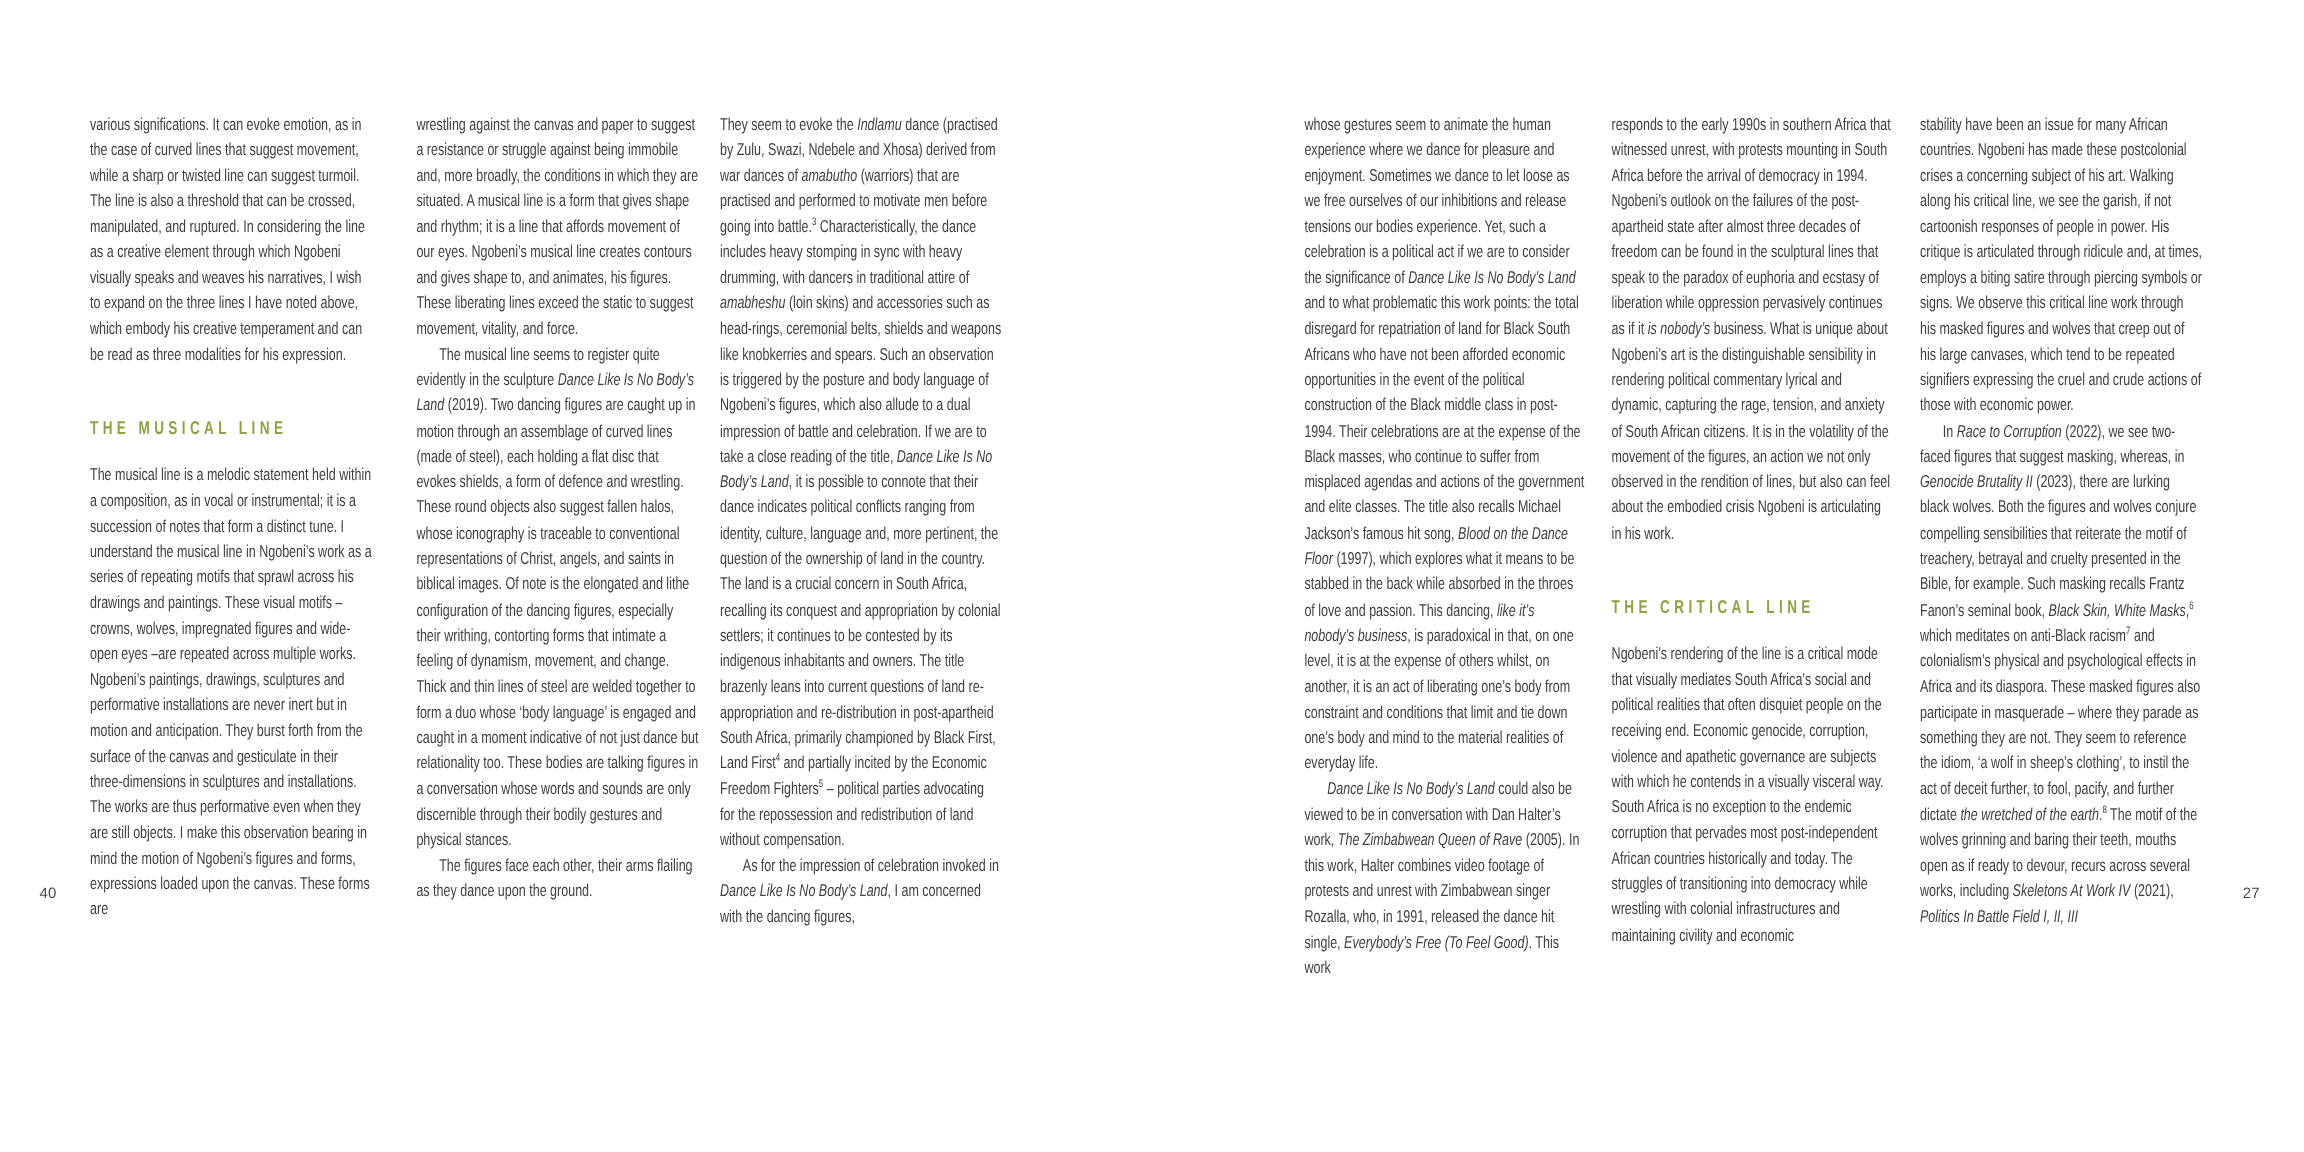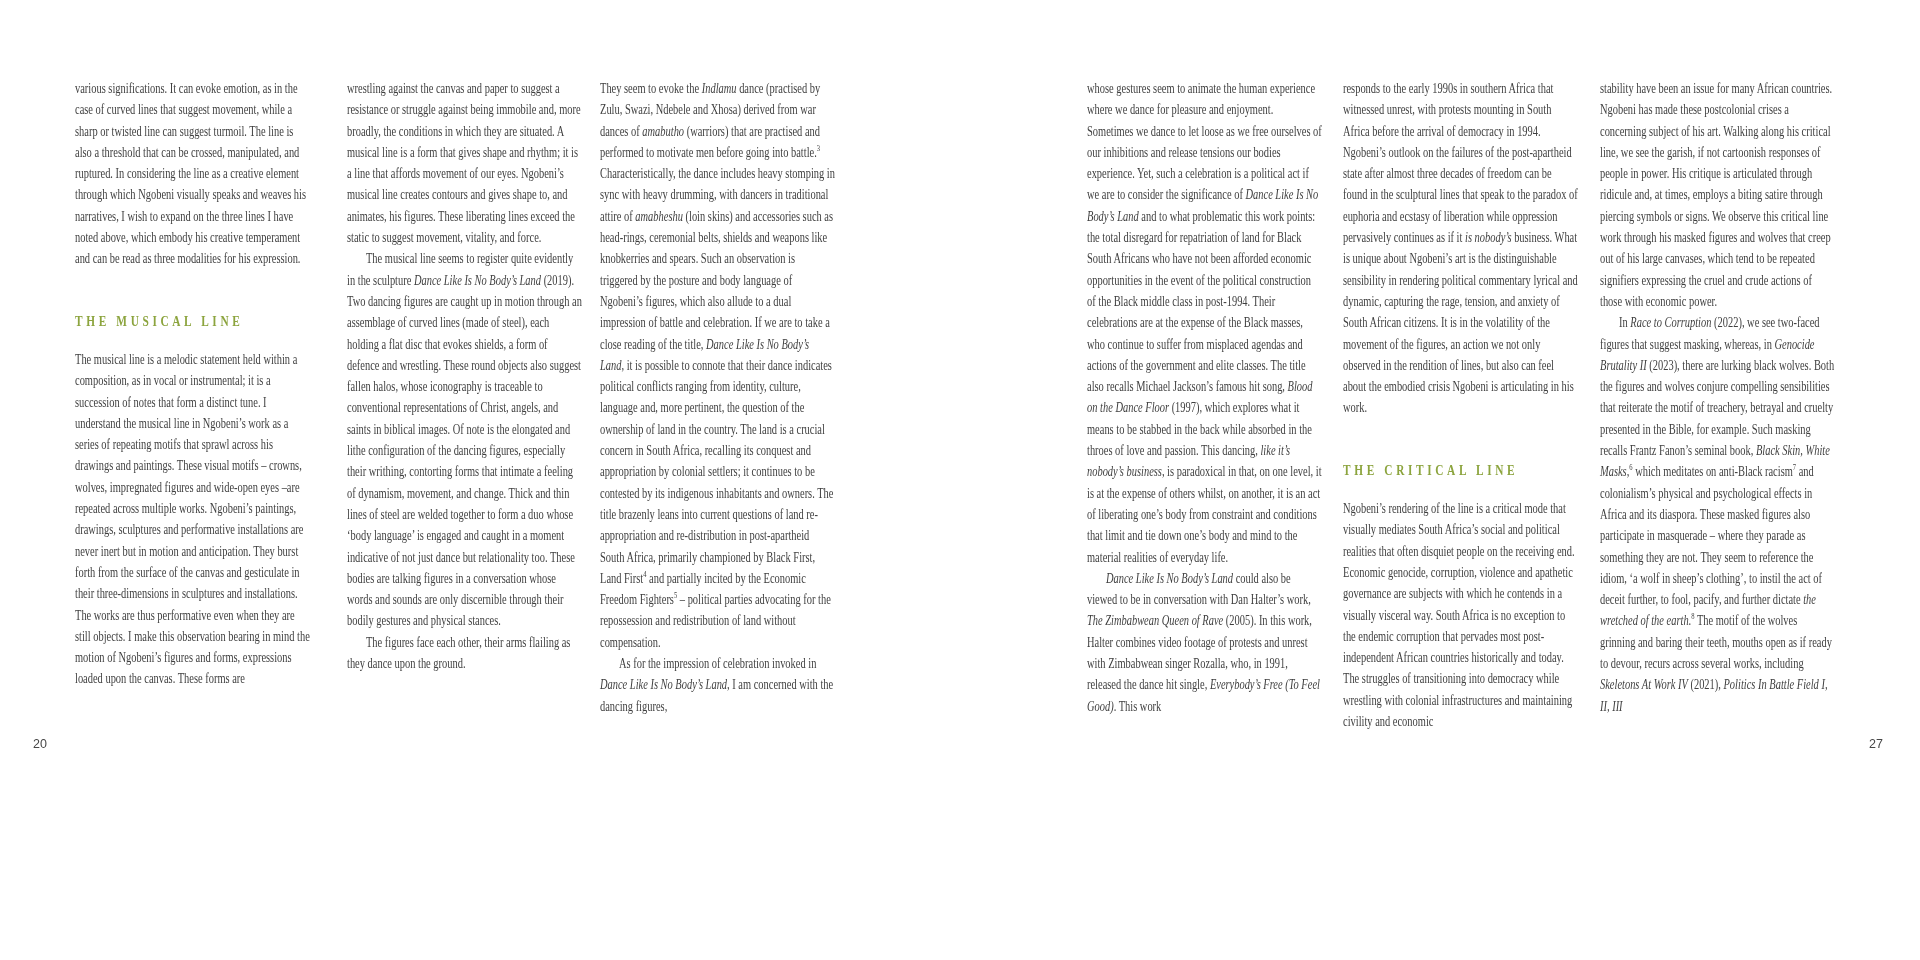--- a/index.html
+++ b/index.html
@@ -2,21 +2,21 @@
 <html style="--accent: #8ca43e; --text: #3f3f3f;"><head>
 <meta charset="utf-8">
 <style>
   html,body{margin:0;padding:0;}
   body{
     width:1920px;height:960px;position:relative;overflow:hidden;
     background:#ffffff;
     font-family:"Liberation Sans","DejaVu Sans",sans-serif;
   }
   .spread{position:absolute;inset:0;}
-  .column{position:absolute;top:78px;width:236px;height:660px;font-family:Liberation Serif, serif;}
+  .column{position:absolute;top:94px;width:236px;height:660px;}
   .col-inner{
     width:322px;
     transform:scaleX(0.73);
     transform-origin:0 0;
     font-size:14.3px;
     line-height:21.3px;
     color:var(--text,#3f3f3f);
     text-align:left;
   }
   .col-inner p{margin:0;}
@@ -76,16 +76,16 @@
         <p class="">Ngobeni’s rendering of the line is a critical mode that visually mediates South Africa’s social and political realities that often disquiet people on the receiving end. Economic genocide, corruption, violence and apathetic governance are subjects with which he contends in a visually visceral way. South Africa is no exception to the endemic corruption that pervades most post-independent African countries historically and today. The struggles of transitioning into democracy while wrestling with colonial infrastructures and maintaining civility and economic</p>
       </div>
     </div>
   <div class="column" style="left:1600px;">
       <div class="col-inner">
         <p class="">stability have been an issue for many African countries. Ngobeni has made these postcolonial crises a concerning subject of his art. Walking along his critical line, we see the garish, if not cartoonish responses of people in power. His critique is articulated through ridicule and, at times, employs a biting satire through piercing symbols or signs. We observe this critical line work through his masked figures and wolves that creep out of his large canvases, which tend to be repeated signifiers expressing the cruel and crude actions of those with economic power.</p>
         <p class="indent">In <em>Race to Corruption</em> (2022), we see two-faced figures that suggest masking, whereas, in <em>Genocide Brutality II</em> (2023), there are lurking black wolves. Both the figures and wolves conjure compelling sensibilities that reiterate the motif of treachery, betrayal and cruelty presented in the Bible, for example. Such masking recalls Frantz Fanon’s seminal book, <em>Black Skin, White Masks</em>,<sup>6</sup> which meditates on anti-Black racism<sup>7</sup> and colonialism’s physical and psychological effects in Africa and its diaspora. These masked figures also participate in masquerade – where they parade as something they are not. They seem to reference the idiom, ‘a wolf in sheep’s clothing’, to instil the act of deceit further, to fool, pacify, and further dictate <em>the wretched of the earth</em>.<sup>8</sup> The motif of the wolves grinning and baring their teeth, mouths open as if ready to devour, recurs across several works, including <em>Skeletons At Work IV</em> (2021), <em>Politics In Battle Field I, II, III</em></p>
       </div>
     </div>
 
-  <div class="page-number left">20</div>
+  <div class="page-number left">40</div>
   <div class="page-number right">27</div>
 
 </div>
 
 </body></html>

